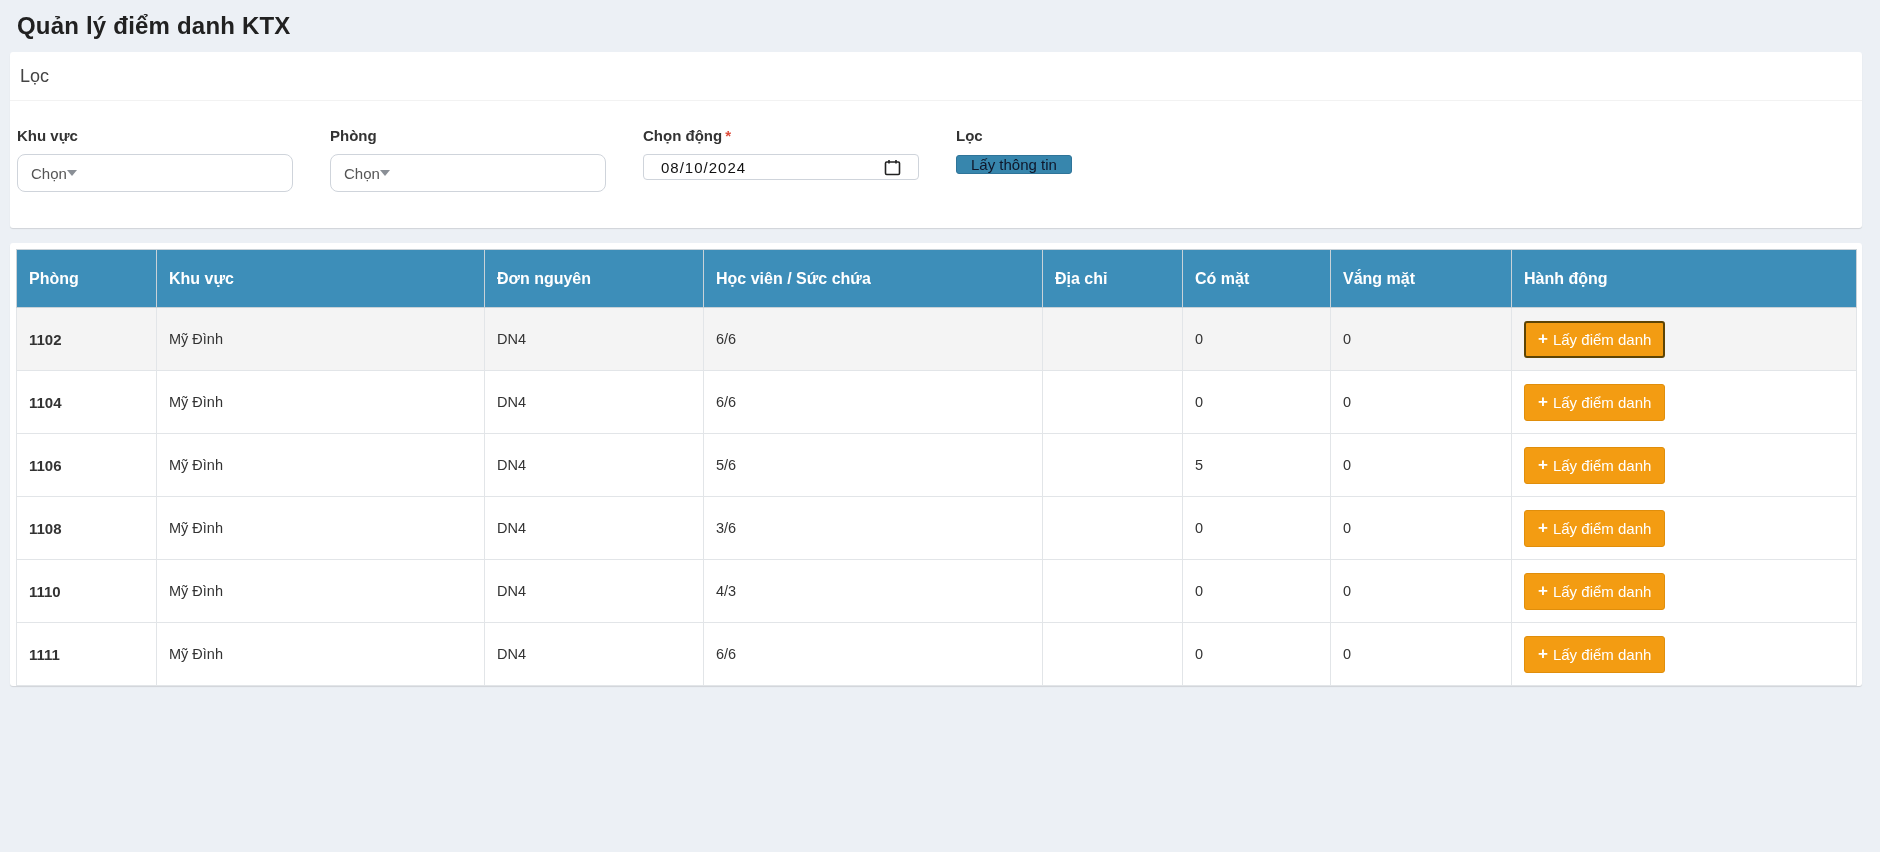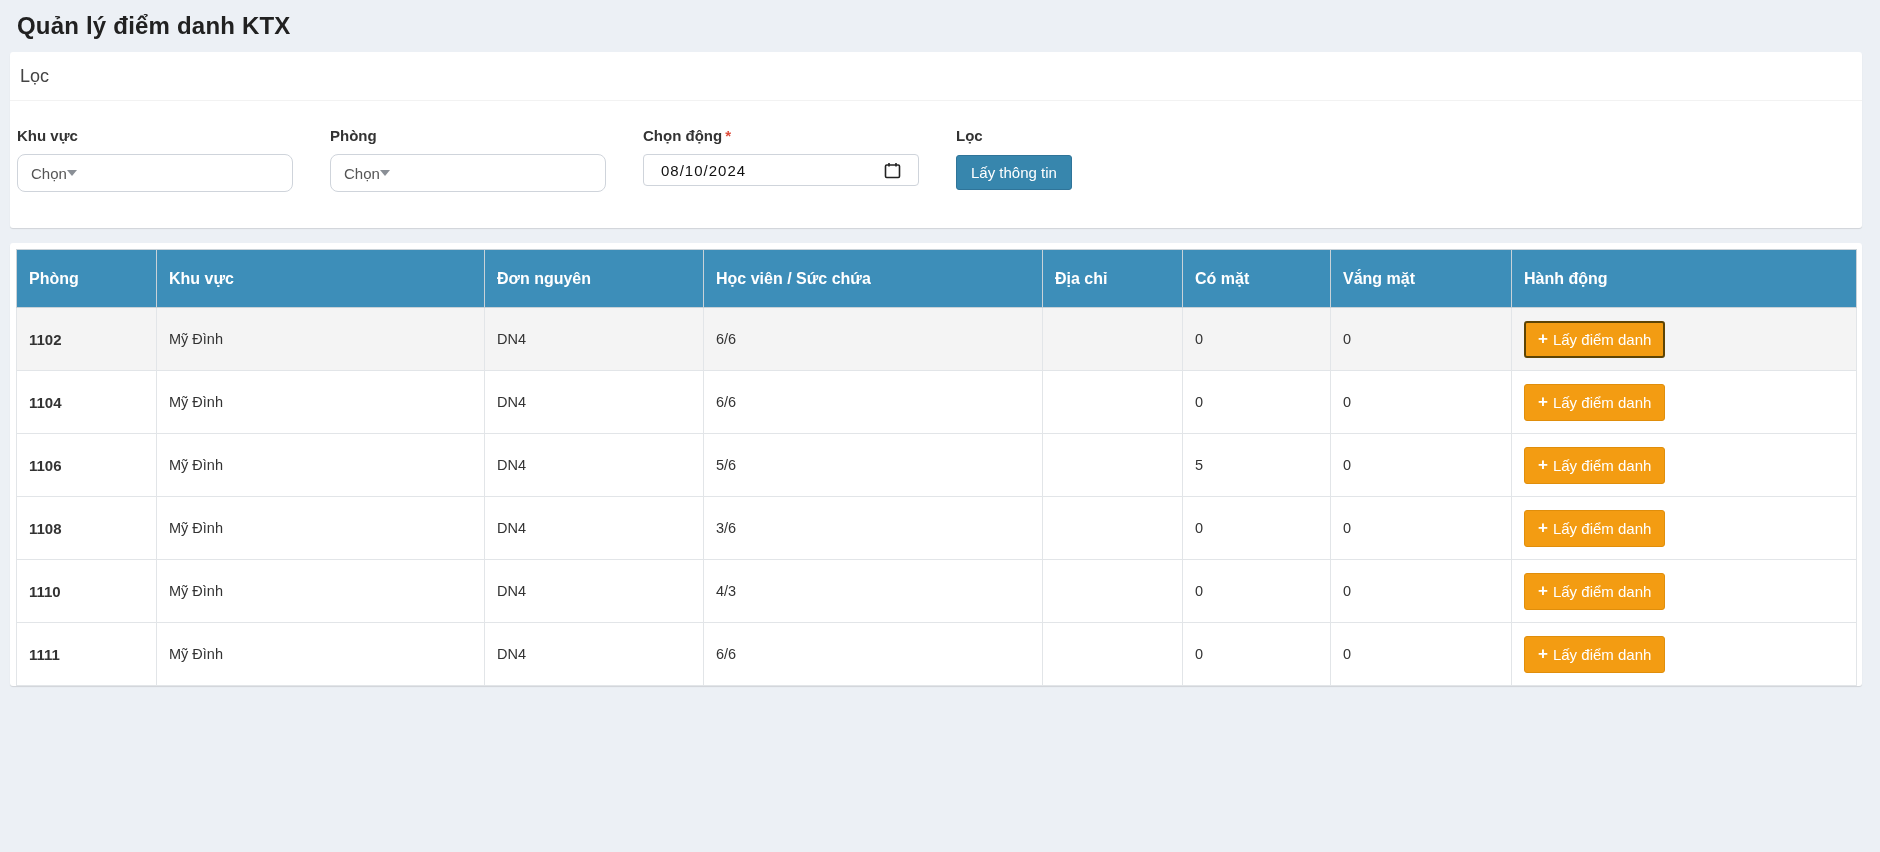--- a/index.html
+++ b/index.html
@@ -39,30 +39,30 @@
     height:38px; border:1px solid #cfd4db; border-radius:8px; background:#fff;
     display:flex; align-items:center; justify-content:flex-start;
     padding:0 13px; cursor:pointer;
   }
   .select-box .select-value { font-size:15px; color:#555; }
   .caret-down {
     width:0; height:0; border-left:5px solid transparent; border-right:5px solid transparent;
     border-top:6px solid #8a8f96;
   }
   .date-box {
-    height:32px; border:1px solid #cfd4db; border-radius:4px; background:#fff;
+    height:26px; border:1px solid #cfd4db; border-radius:4px; background:#fff;
     display:flex; align-items:center; justify-content:space-between;
     padding:0 17px; cursor:text;
   }
   .date-box .date-value { font-size:15px; color:#111; letter-spacing:1px; }
   .calendar-icon { display:block; }
   .btn-primary {
-    background:#3786ad; border:1px solid #2f7499; color:#ffffff;
+    background:#3786ad; border:1px solid #2f7499; color:#0f172a;
     font-size:15px; font-family:inherit; border-radius:3px;
-    padding:8px 14px; cursor:pointer; margin-top:1px;
+    padding:0 14px; cursor:pointer; margin-top:1px;
   }
   .table-panel { margin-top:15px; padding:6px; padding-bottom:0; overflow:hidden; }
   table { width:100%; border-collapse:collapse; table-layout:fixed; }
   thead th {
     background:#3d8eb9; color:#fff; font-size:16px; font-weight:700;
     text-align:left; height:58px; padding:0 12px; vertical-align:middle;
     border:1px solid #c9d2d8;
   }
   tbody td {
     height:63px; padding:0 12px; vertical-align:middle;

